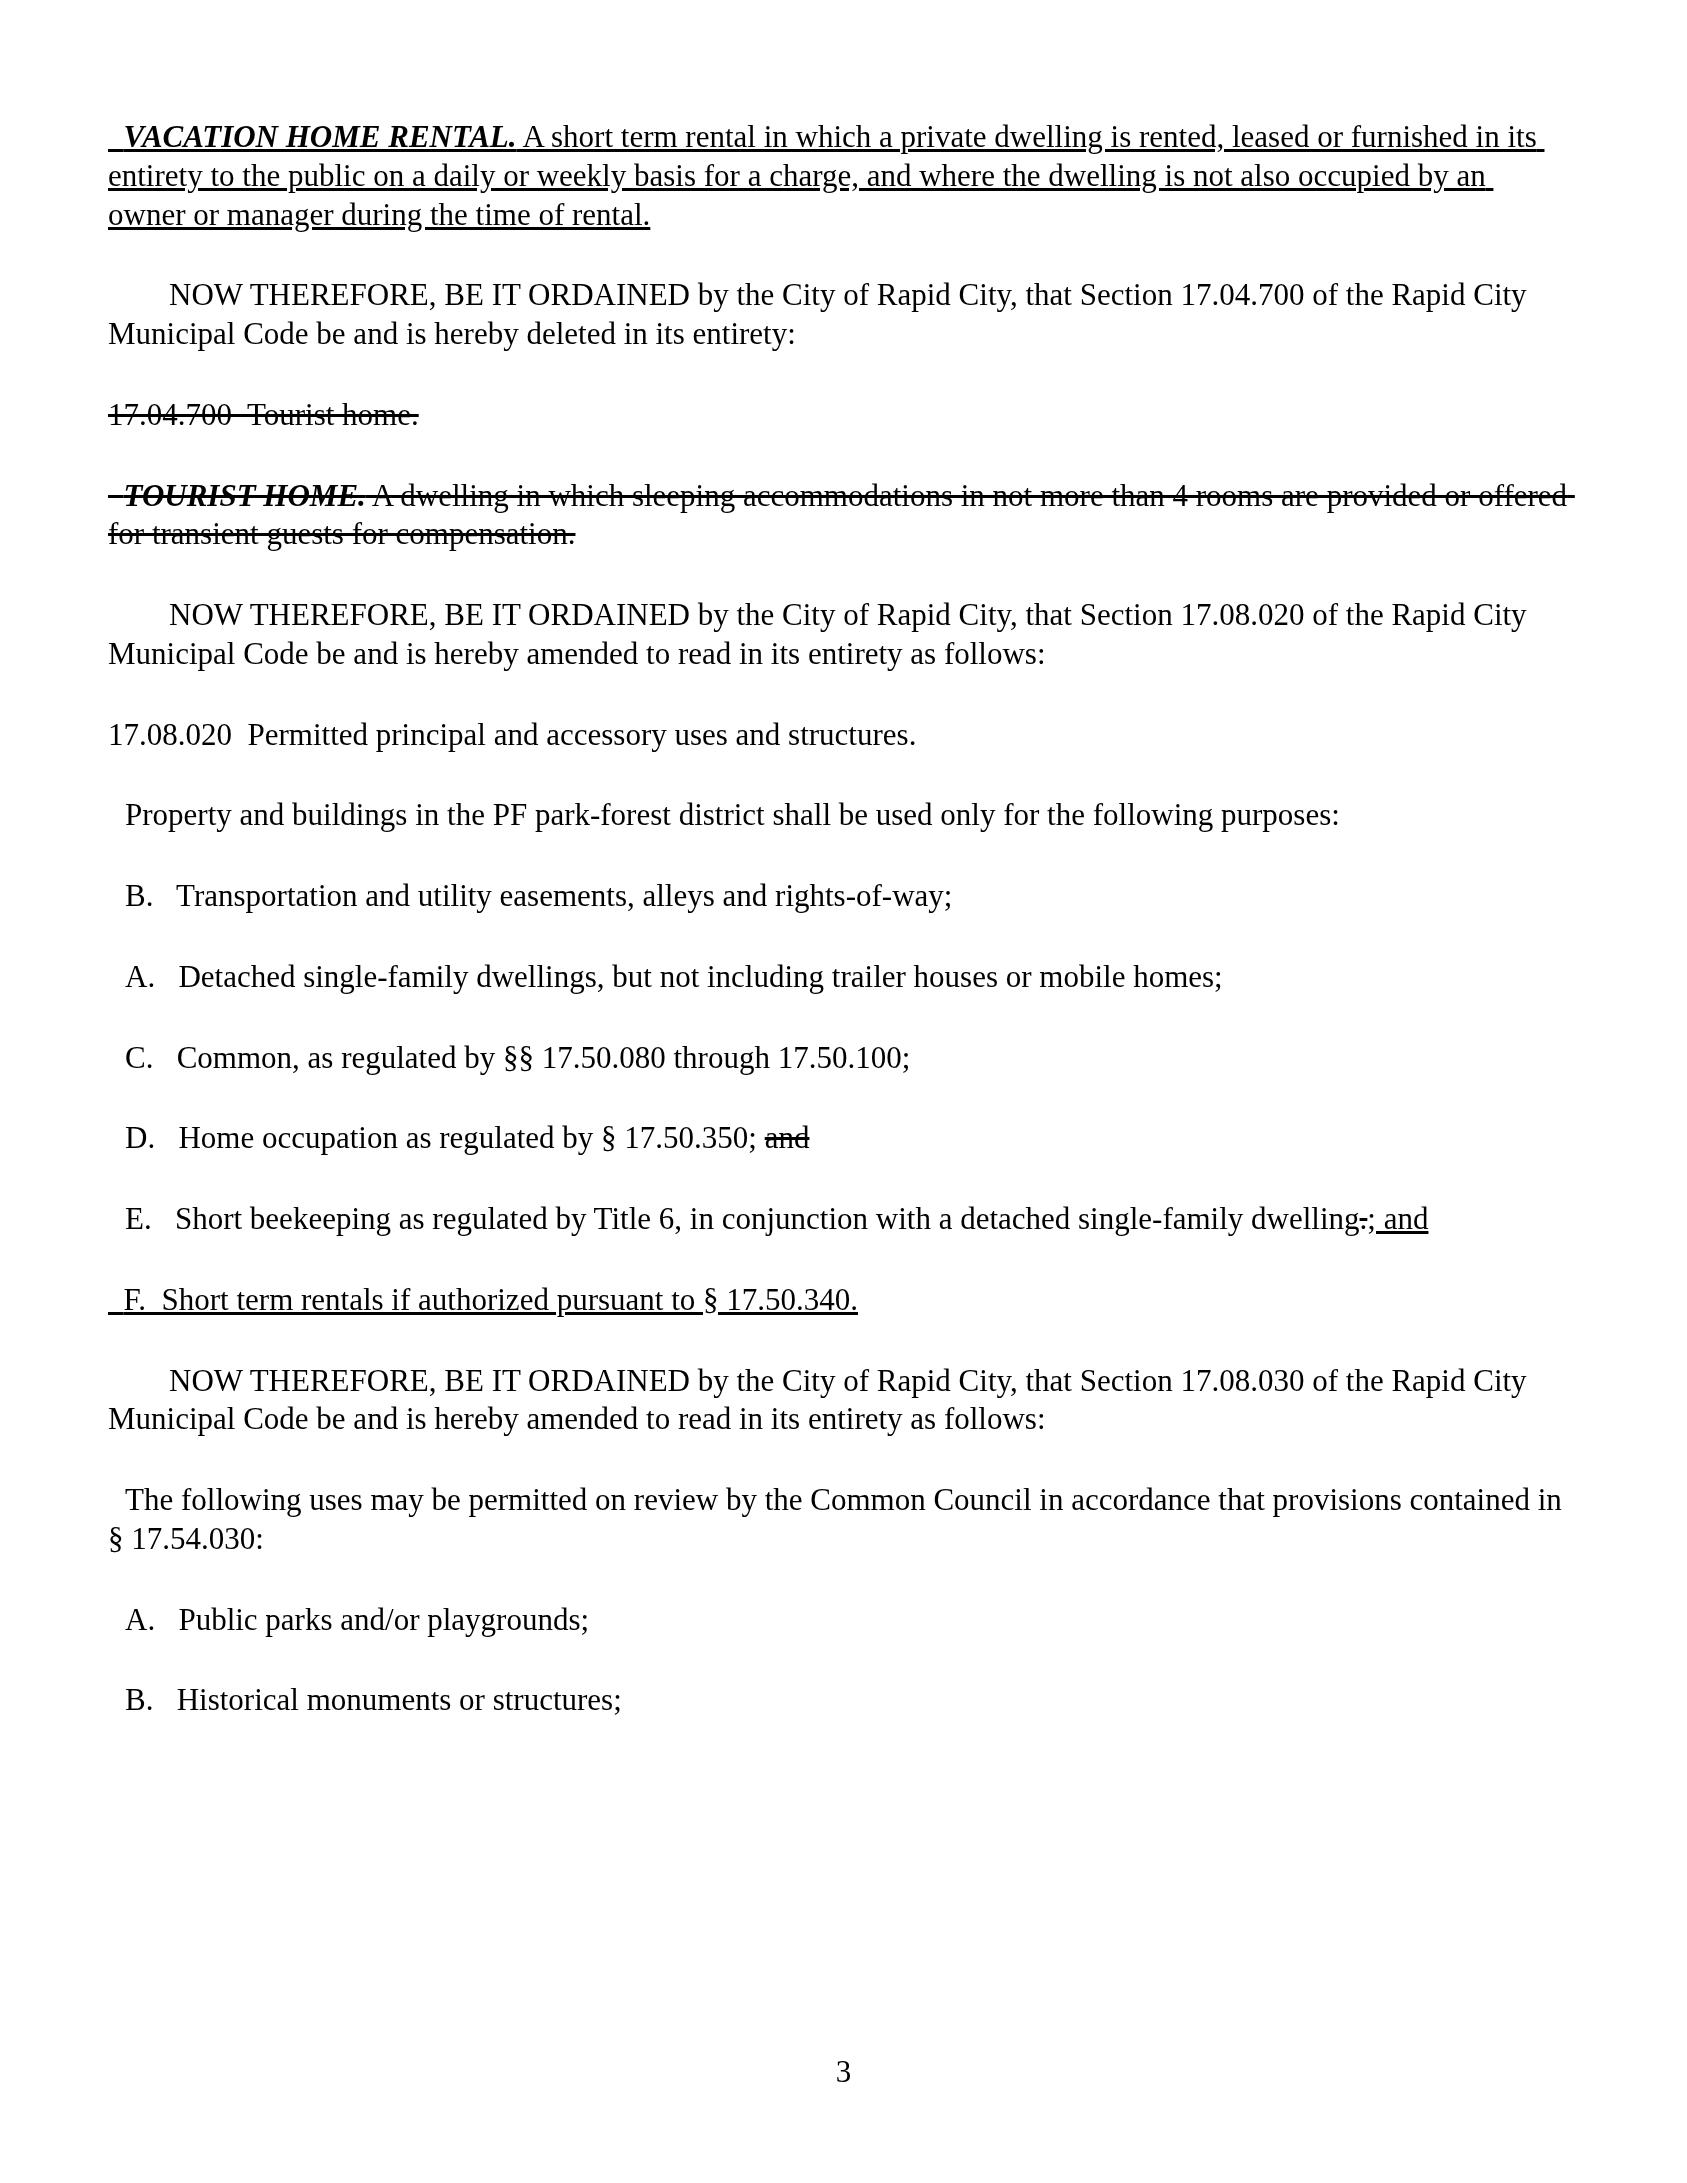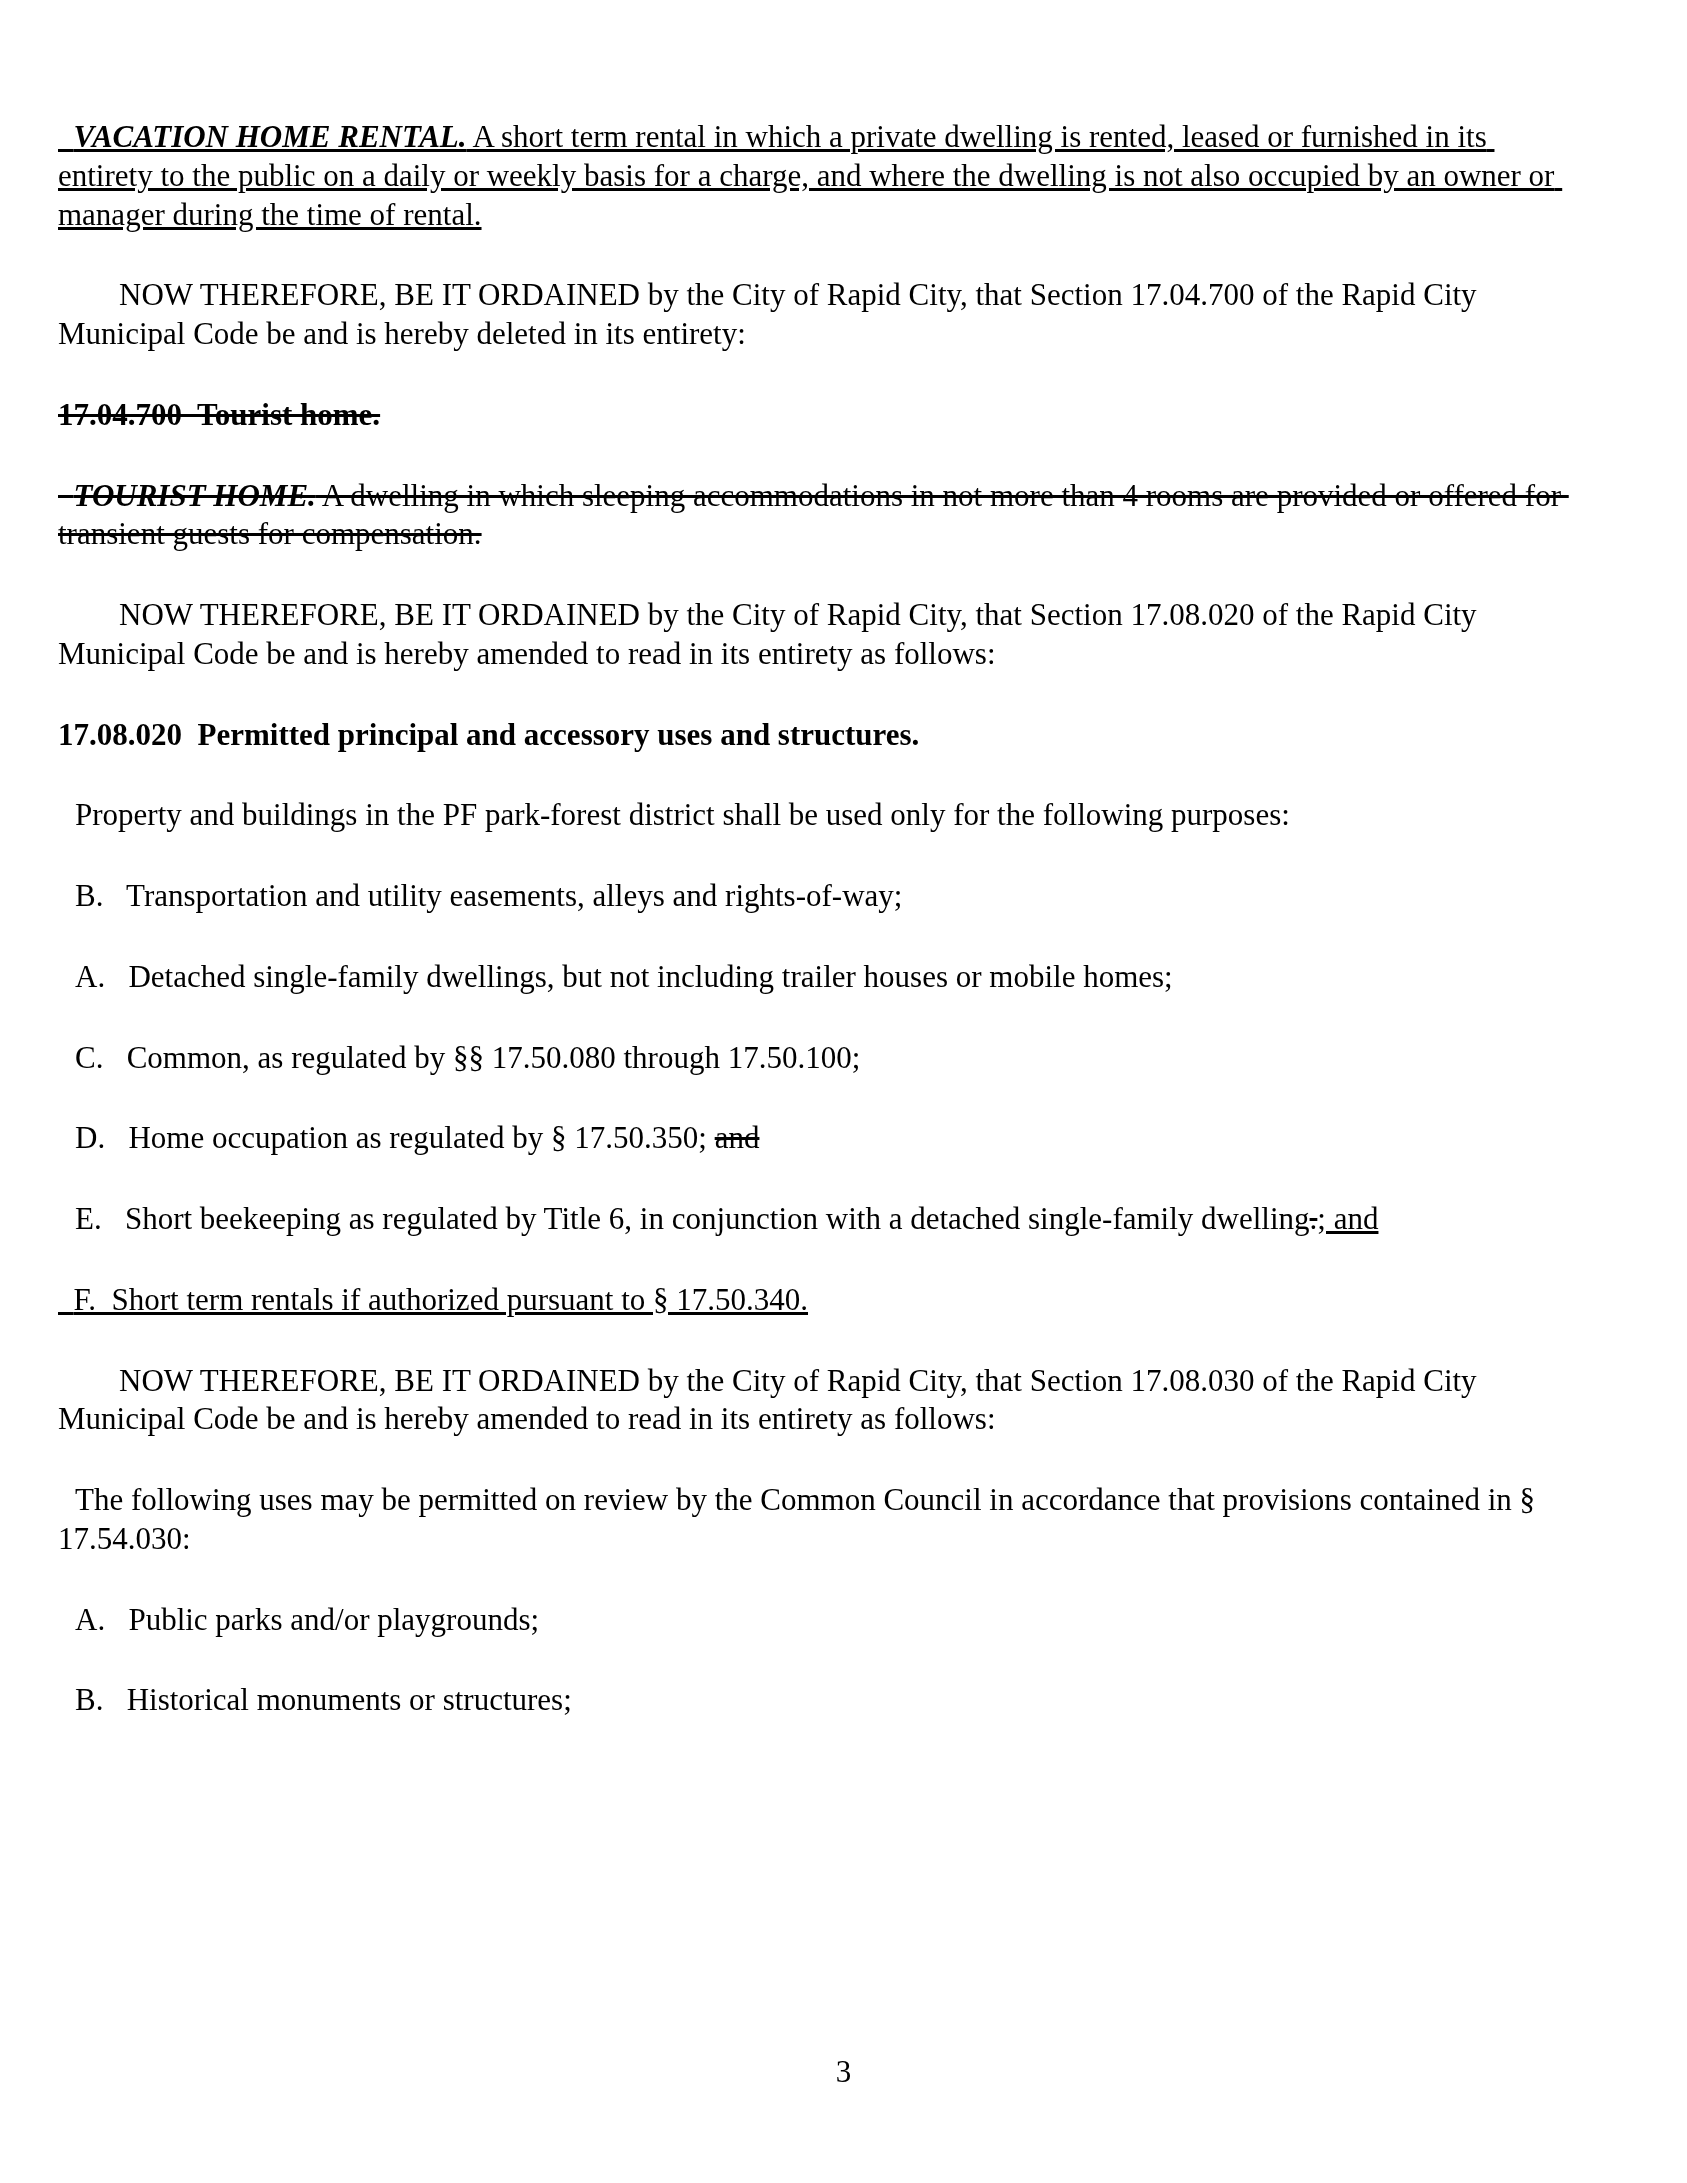--- a/index.html
+++ b/index.html
@@ -7,30 +7,30 @@
   .page {
     position: relative;
     width: 1687px;
     height: 2183px;
     margin: 0 auto;
     background: #ffffff;
     color: #000000;
     font-family: "Liberation Serif", "DejaVu Serif", serif;
     font-size: 31px;
     line-height: 1.25;
-    padding: 118px 118px 0 58px;
+    padding: 118px 118px 0 108px;
     overflow: hidden;
   }
   .para {
     white-space: pre-wrap;
     margin-bottom: 42px;
   }
   .tab-indent { text-indent: 61px; }
   .small-indent { text-indent: 17px; }
-  .bold { font-weight: bold; }
+  .bold { font-weight: normal; }
   .term { font-weight: bold; font-style: italic; }
   .u-all { text-decoration: underline; }
   .s-all { text-decoration: line-through; }
   .u { text-decoration: underline; margin-top: 8px; }
   .s { text-decoration: line-through; }
   .page-number {
     position: absolute;
     bottom: 91px;
     left: 0;
     width: 100%;

